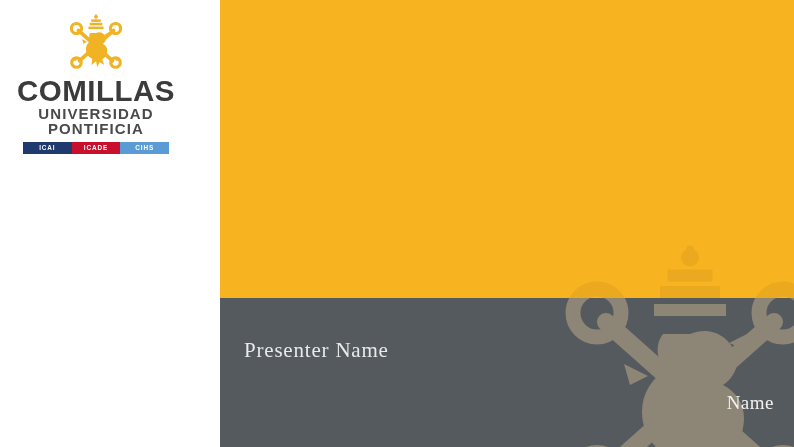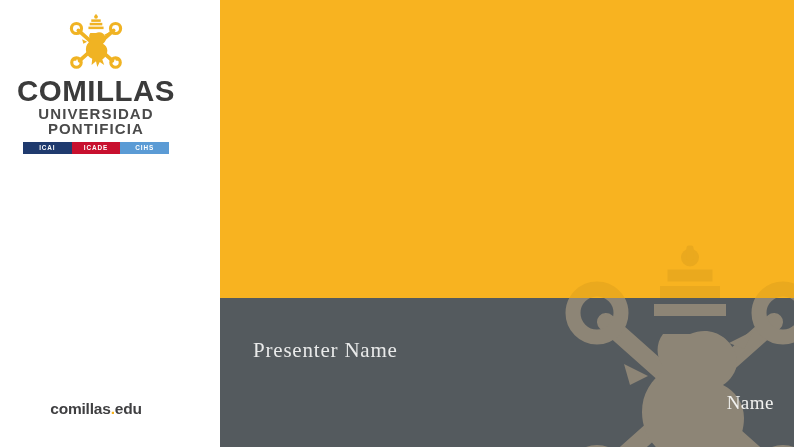--- a/index.html
+++ b/index.html
@@ -171,21 +171,20 @@
 
   .presenter-name {
     position: absolute;
     left: 52px;
     top: 338px;
     font-family: "Liberation Serif", "DejaVu Serif", serif;
     font-size: 21px;
     letter-spacing: 0.8px;
     color: #e9eaea;
     z-index: 5;
-    margin-left: 9px;
   }
 
   .date-label {
     position: absolute;
     right: 20px;
     top: 392px;
     font-family: "Liberation Serif", "DejaVu Serif", serif;
     font-size: 19px;
     letter-spacing: 0.5px;
     color: #f2f2f0;
@@ -242,21 +241,20 @@
       <div class="logo-wordmark">COMILLAS</div>
       <div class="logo-subtitle">UNIVERSIDAD PONTIFICIA</div>
 
       <div class="school-bar">
         <div class="school-chip" style="background:#1f3a6e">ICAI</div>
         <div class="school-chip" style="background:#c8102e">ICADE</div>
         <div class="school-chip" style="background:#5b9bd5">CIHS</div>
       </div>
     </div>
 
-    <div class="site-url"><span>comillas</span><span class="url-dot">.</span><span>edu</span></div>
   </div>
 
   <div class="content">
 
     <div class="band-title"></div>
     <div class="band-footer"></div>
 
     <div class="wm-clip-yellow">
       <div class="watermark">
         <svg viewBox="0 0 100 92" aria-hidden="true">

